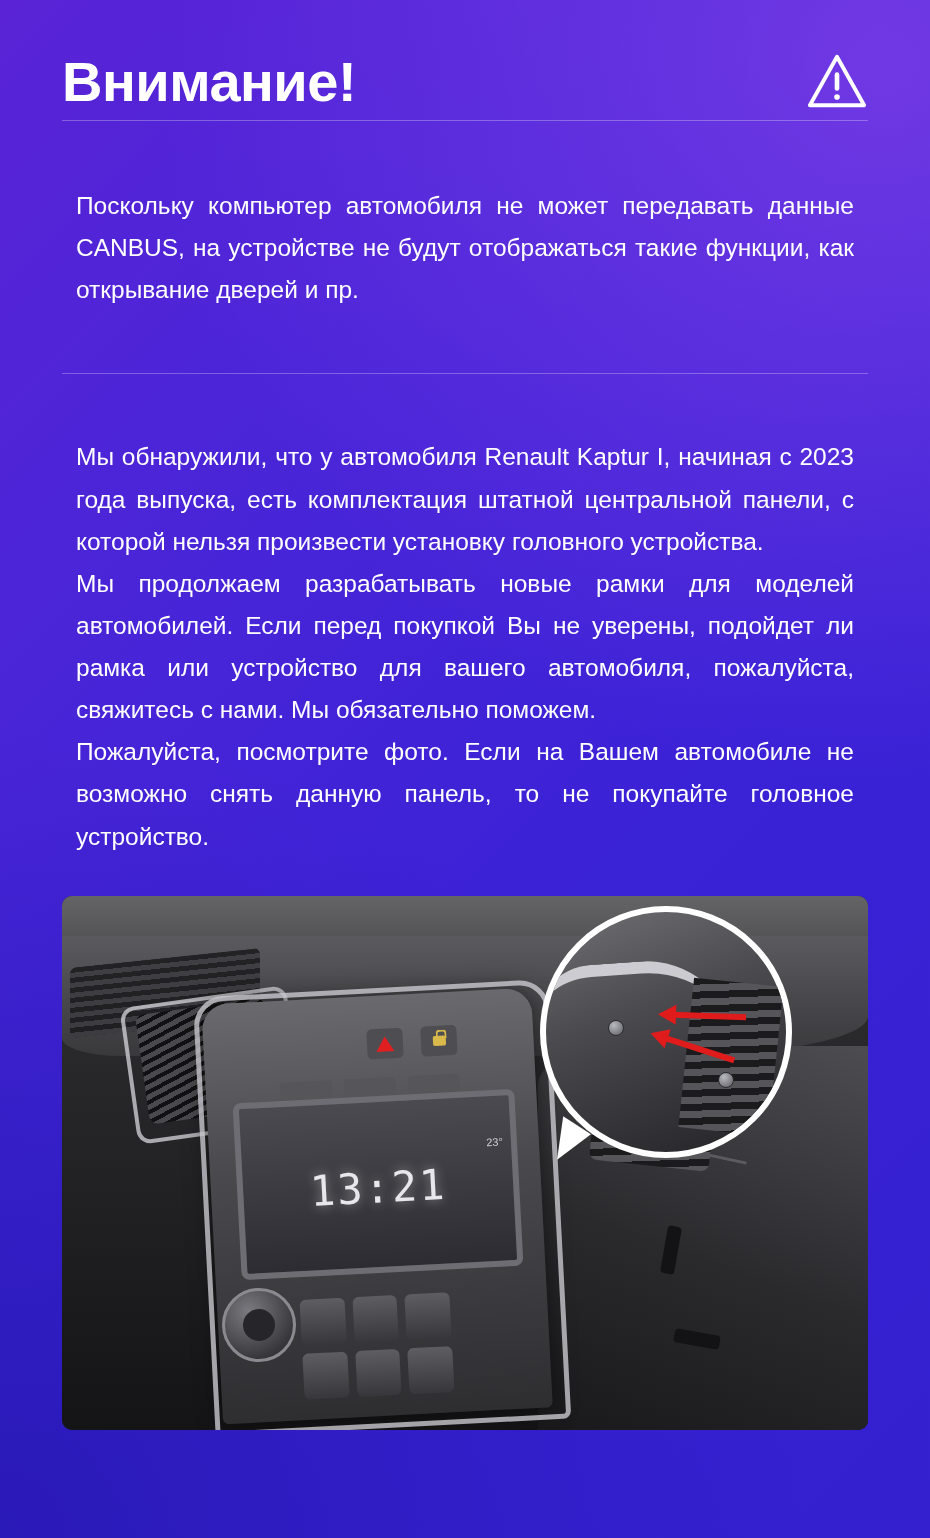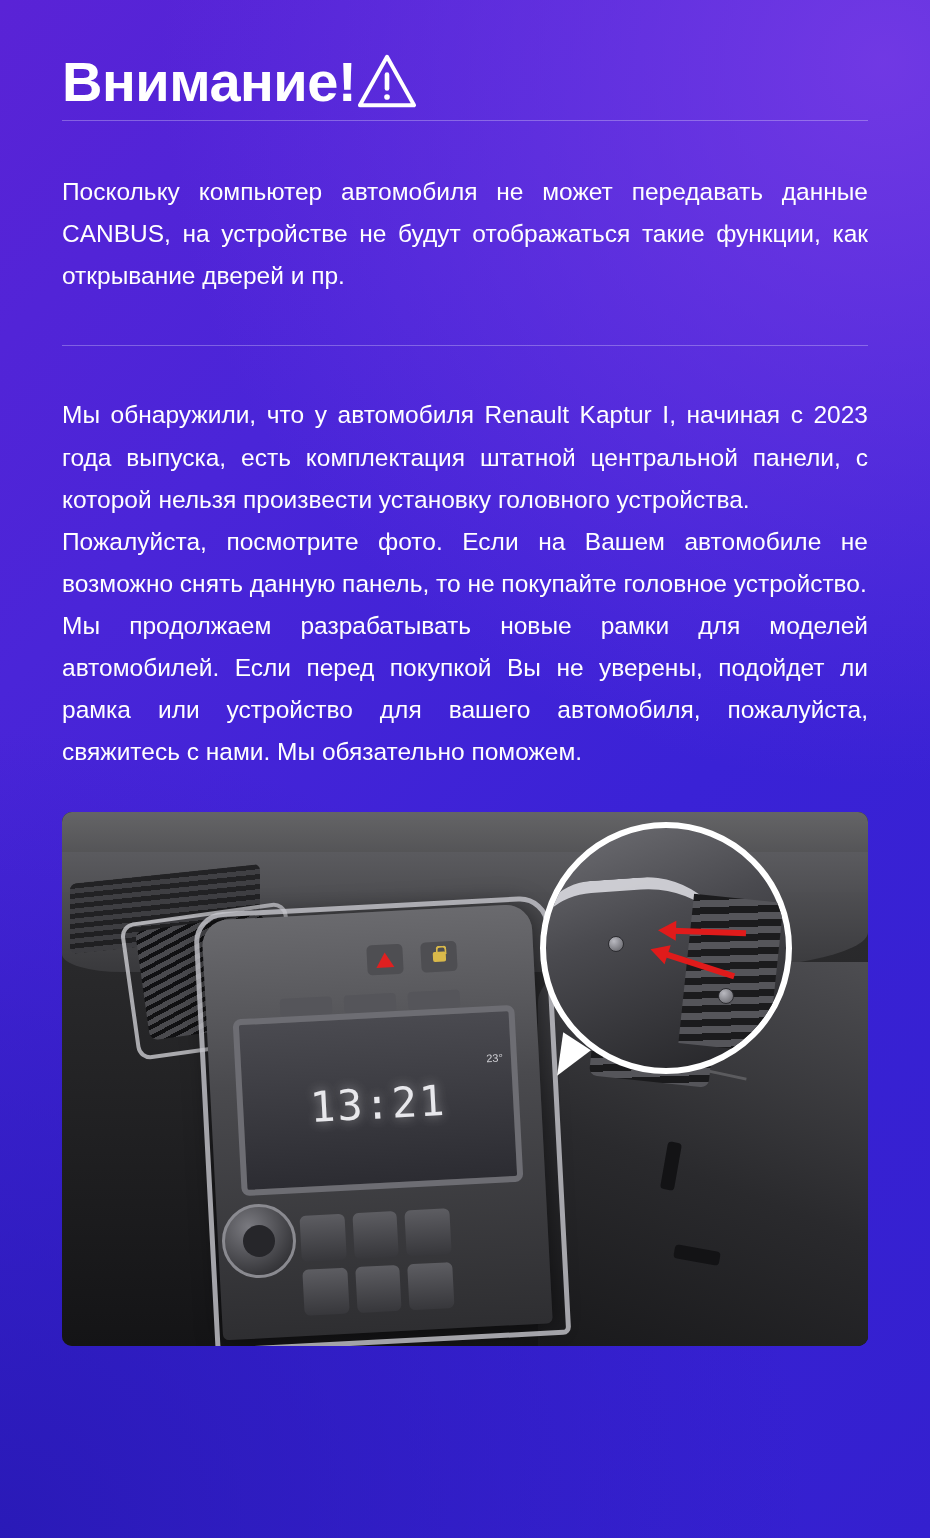--- a/index.html
+++ b/index.html
@@ -20,21 +20,21 @@
     background:
       radial-gradient(circle at 95% 4%, rgba(120,60,230,0.85) 0%, rgba(80,40,220,0.0) 42%),
       radial-gradient(circle at 0% 100%, rgba(40,25,180,0.9) 0%, rgba(60,35,210,0.0) 45%),
       linear-gradient(135deg, #5a23d6 0%, #4a25d8 28%, #3a22d6 60%, #3420cf 100%);
     box-sizing: border-box;
     padding: 0 62px;
   }
   .header {
     display: flex;
     align-items: center;
-    justify-content: flex-start;
+    justify-content: space-between;
     padding-top: 44px;
     height: 120px;
     box-sizing: border-box;
   }
   .title {
     color: #ffffff;
     font-size: 56px;
     font-weight: bold;
     letter-spacing: -0.5px;
     line-height: 1;
@@ -53,21 +53,21 @@
   .block-one {
     padding: 50px 0 48px 0;
   }
   .block-two {
     padding: 48px 0 0 0;
   }
   p.body-text {
     color: #ffffff;
     font-size: 24.5px;
     line-height: 1.72;
-    margin: 0;
+    margin: 14px;
     text-align: justify;
     text-justify: inter-word;
   }
   p.body-text.loose {
     margin-bottom: 0;
   }
   p.body-text + p.body-text {
     margin-top: 0;
   }
   .photo-wrap {
@@ -355,22 +355,22 @@
   <div class="divider"></div>
 
   <div class="block-one">
     <p class="body-text">Поскольку компьютер автомобиля не может передавать данные CANBUS, на устройстве не будут отображаться такие функции, как открывание дверей и пр.</p>
   </div>
 
   <div class="divider"></div>
 
   <div class="block-two">
     <p class="body-text loose">Мы обнаружили, что у автомобиля Renault Kaptur I, начиная с 2023 года выпуска, есть комплектация штатной центральной панели, с которой нельзя произвести установку головного устройства.</p>
+    <p class="body-text loose">Мы продолжаем разрабатывать новые рамки для моделей автомобилей. Если перед покупкой Вы не уверены, подойдет ли рамка или устройство для вашего автомобиля, пожалуйста, свяжитесь с нами. Мы обязательно поможем.</p>
     <p class="body-text loose">Пожалуйста, посмотрите  фото. Если на Вашем  автомобиле не возможно снять данную панель, то не покупайте головное устройство.</p>
-    <p class="body-text loose">Мы продолжаем разрабатывать новые рамки для моделей автомобилей. Если перед покупкой Вы не уверены, подойдет ли рамка или устройство для вашего автомобиля, пожалуйста, свяжитесь с нами. Мы обязательно поможем.</p>
   </div>
 
   <div class="photo-wrap">
     <div class="photo">
       <div class="windshield"></div>
       <div class="dash-top"></div>
       <div class="grill-left"></div>
 
       <div class="vent-left"></div>
       <div class="vent-left-chrome"></div>

